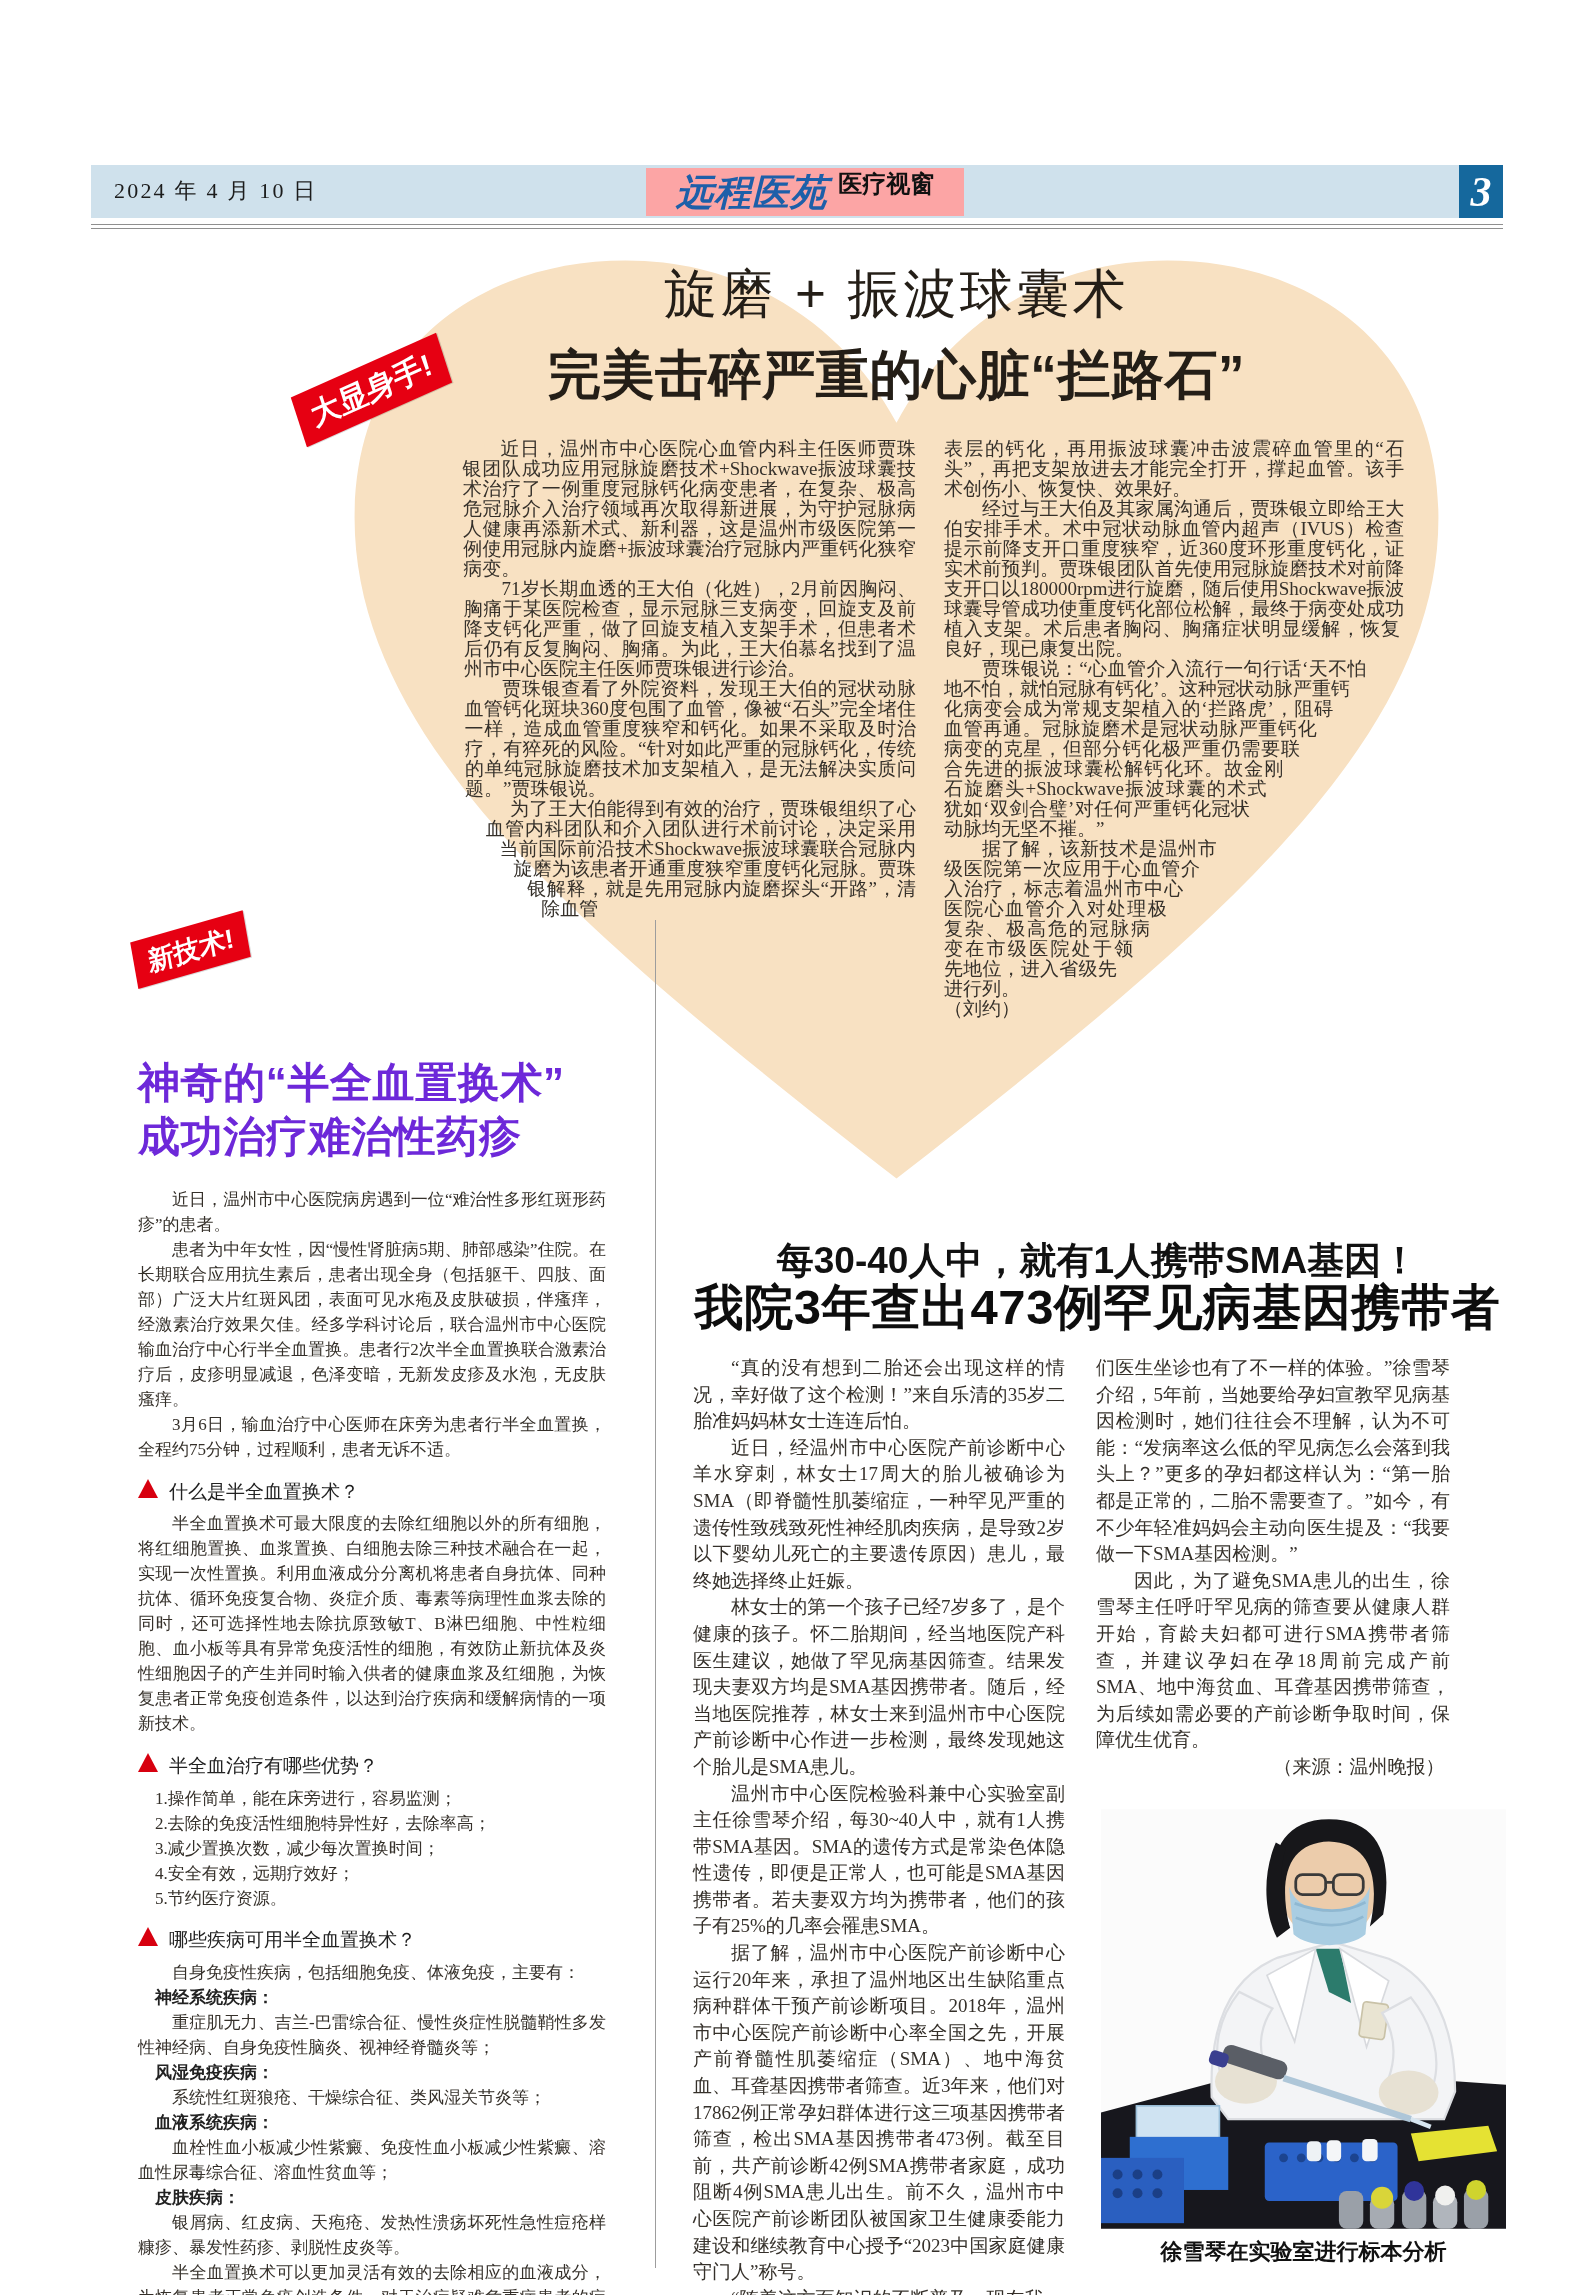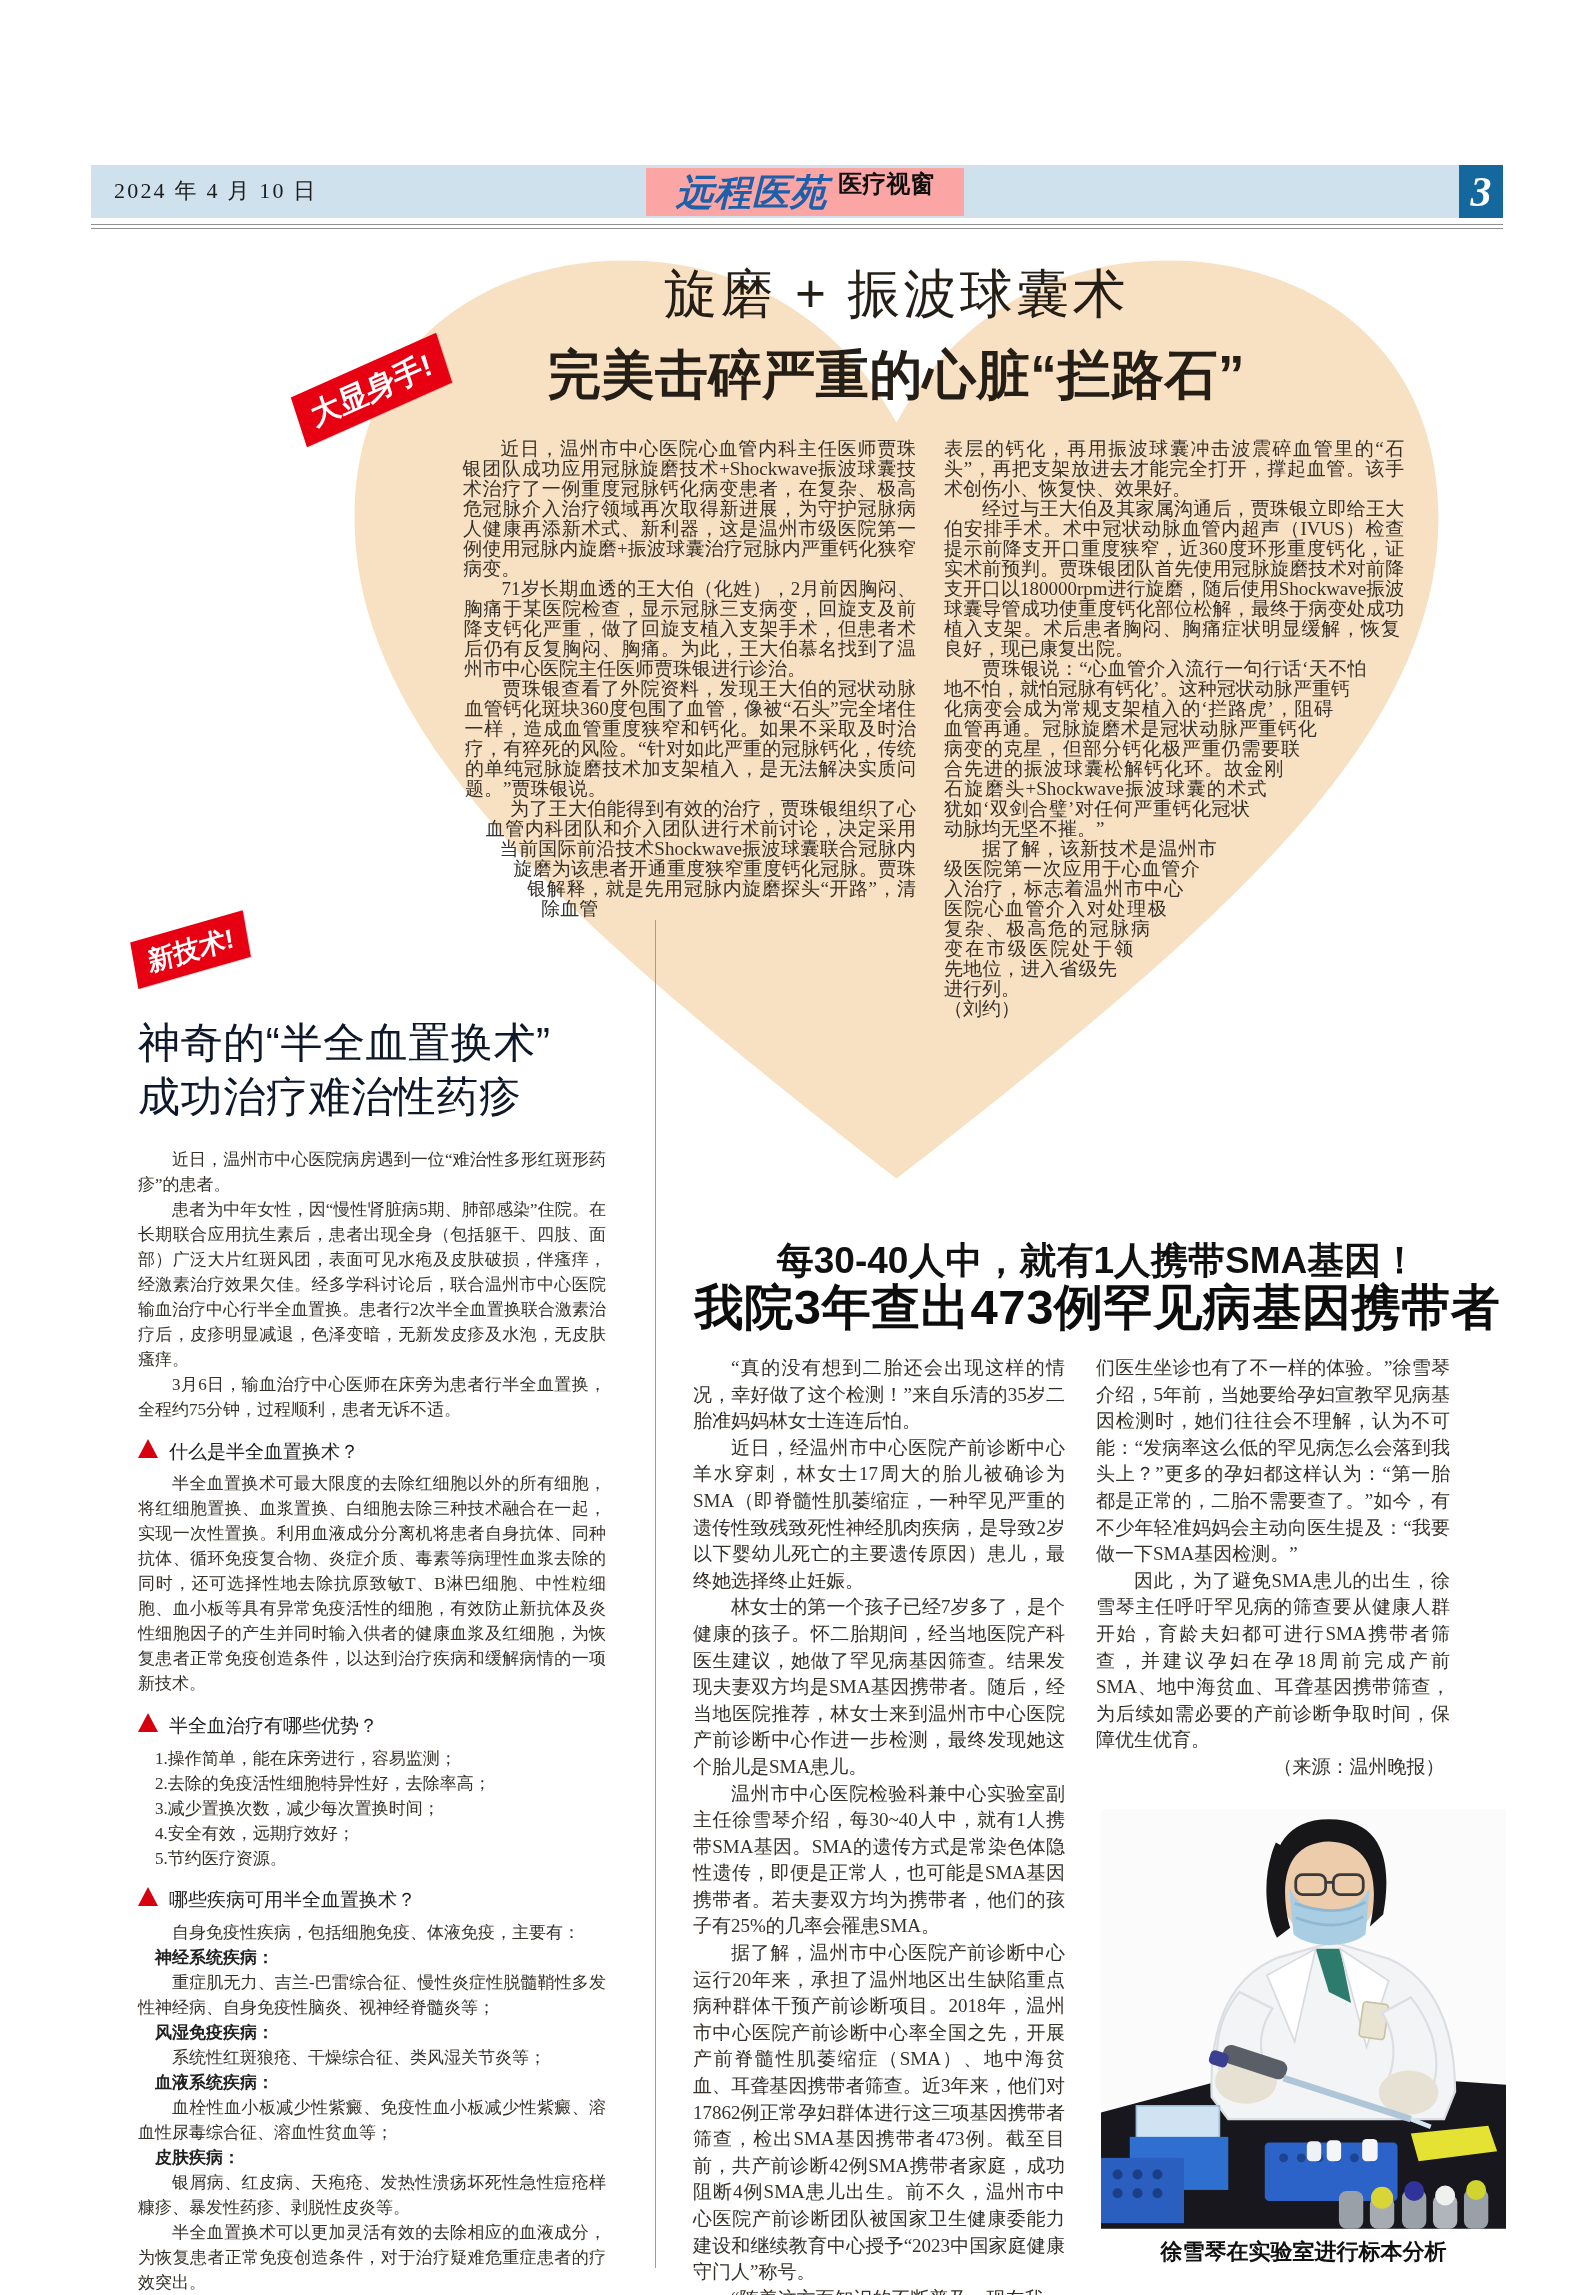--- a/index.html
+++ b/index.html
@@ -42,21 +42,21 @@
   .shim-lr{float:right;width:238px;height:775px;
            shape-outside:polygon(98% 0,100% 0,100% 100%,0 100%,97% 52%);}
   .shim-rr{float:right;width:426px;height:703px;
            shape-outside:polygon(99% 0,100% 0,100% 100%,0 100%,99% 28%);}
   .hbyline{margin-top:4.4px;margin-left:1.5em;}
   
   .vrule{left:655px;top:920px;height:1348px;border-left:1.1px solid #9d9d9d;}
   
   .lart{left:138px;top:1016px;width:468px;}
   .lart-title{font-family:"Liberation Sans",sans-serif;font-size:42px;line-height:54px;
-              font-weight:400;color:#0f172a;letter-spacing:0.6px;}
+              font-weight:700;color:#6d28d9;letter-spacing:0.6px;margin-top:40px;}
   .lbody{margin-top:23px;font-size:17px;line-height:25px;text-align:justify;color:#35302a;}
   .lbody p{margin:0;}
   .lbody p.ind{text-indent:2em;}
   .sechead{display:flex;align-items:flex-start;gap:11px;margin:16.6px 0 7.8px 0;
            font-family:"Liberation Sans",sans-serif;font-size:19px;color:#222;}
   .tri{width:0;height:0;border-left:10.5px solid transparent;border-right:10.5px solid transparent;
        border-bottom:19px solid #d7000f;display:inline-block;}
   .advlist p{margin:0;text-indent:1em;}
   .dlabel{font-family:"Liberation Sans",sans-serif;font-weight:bold;color:#222;
           text-indent:1em;font-size:17px;}

